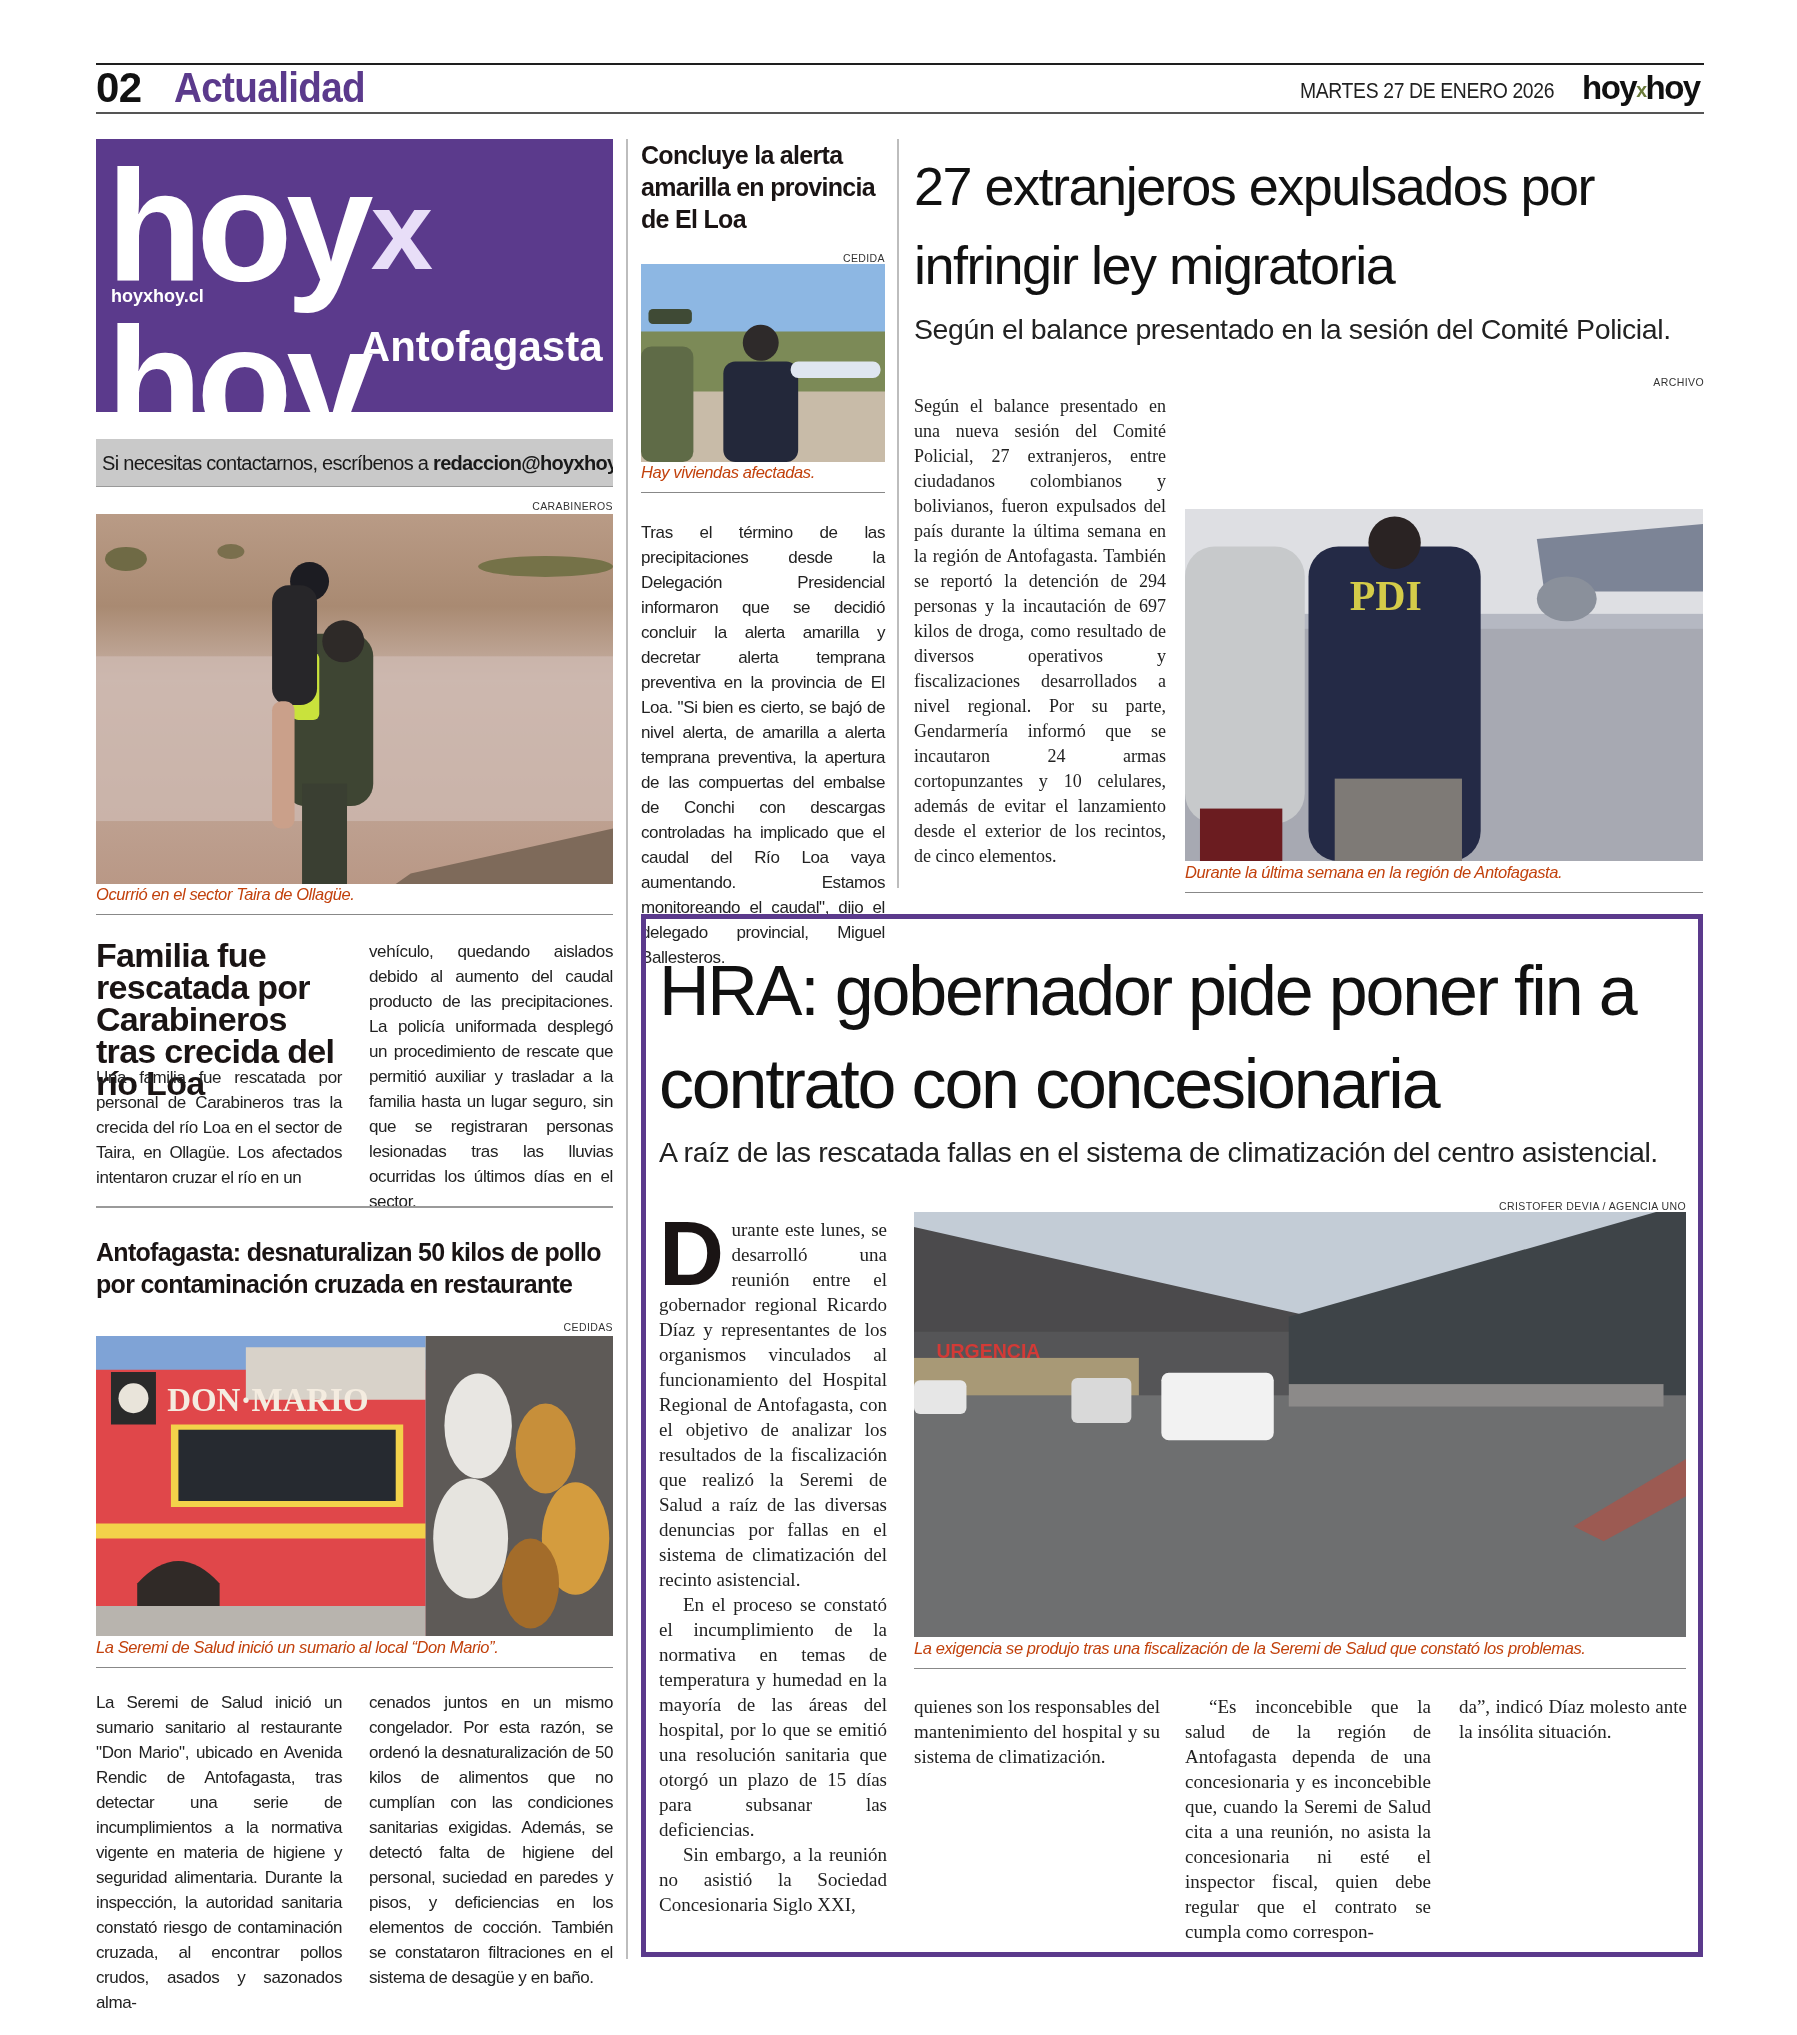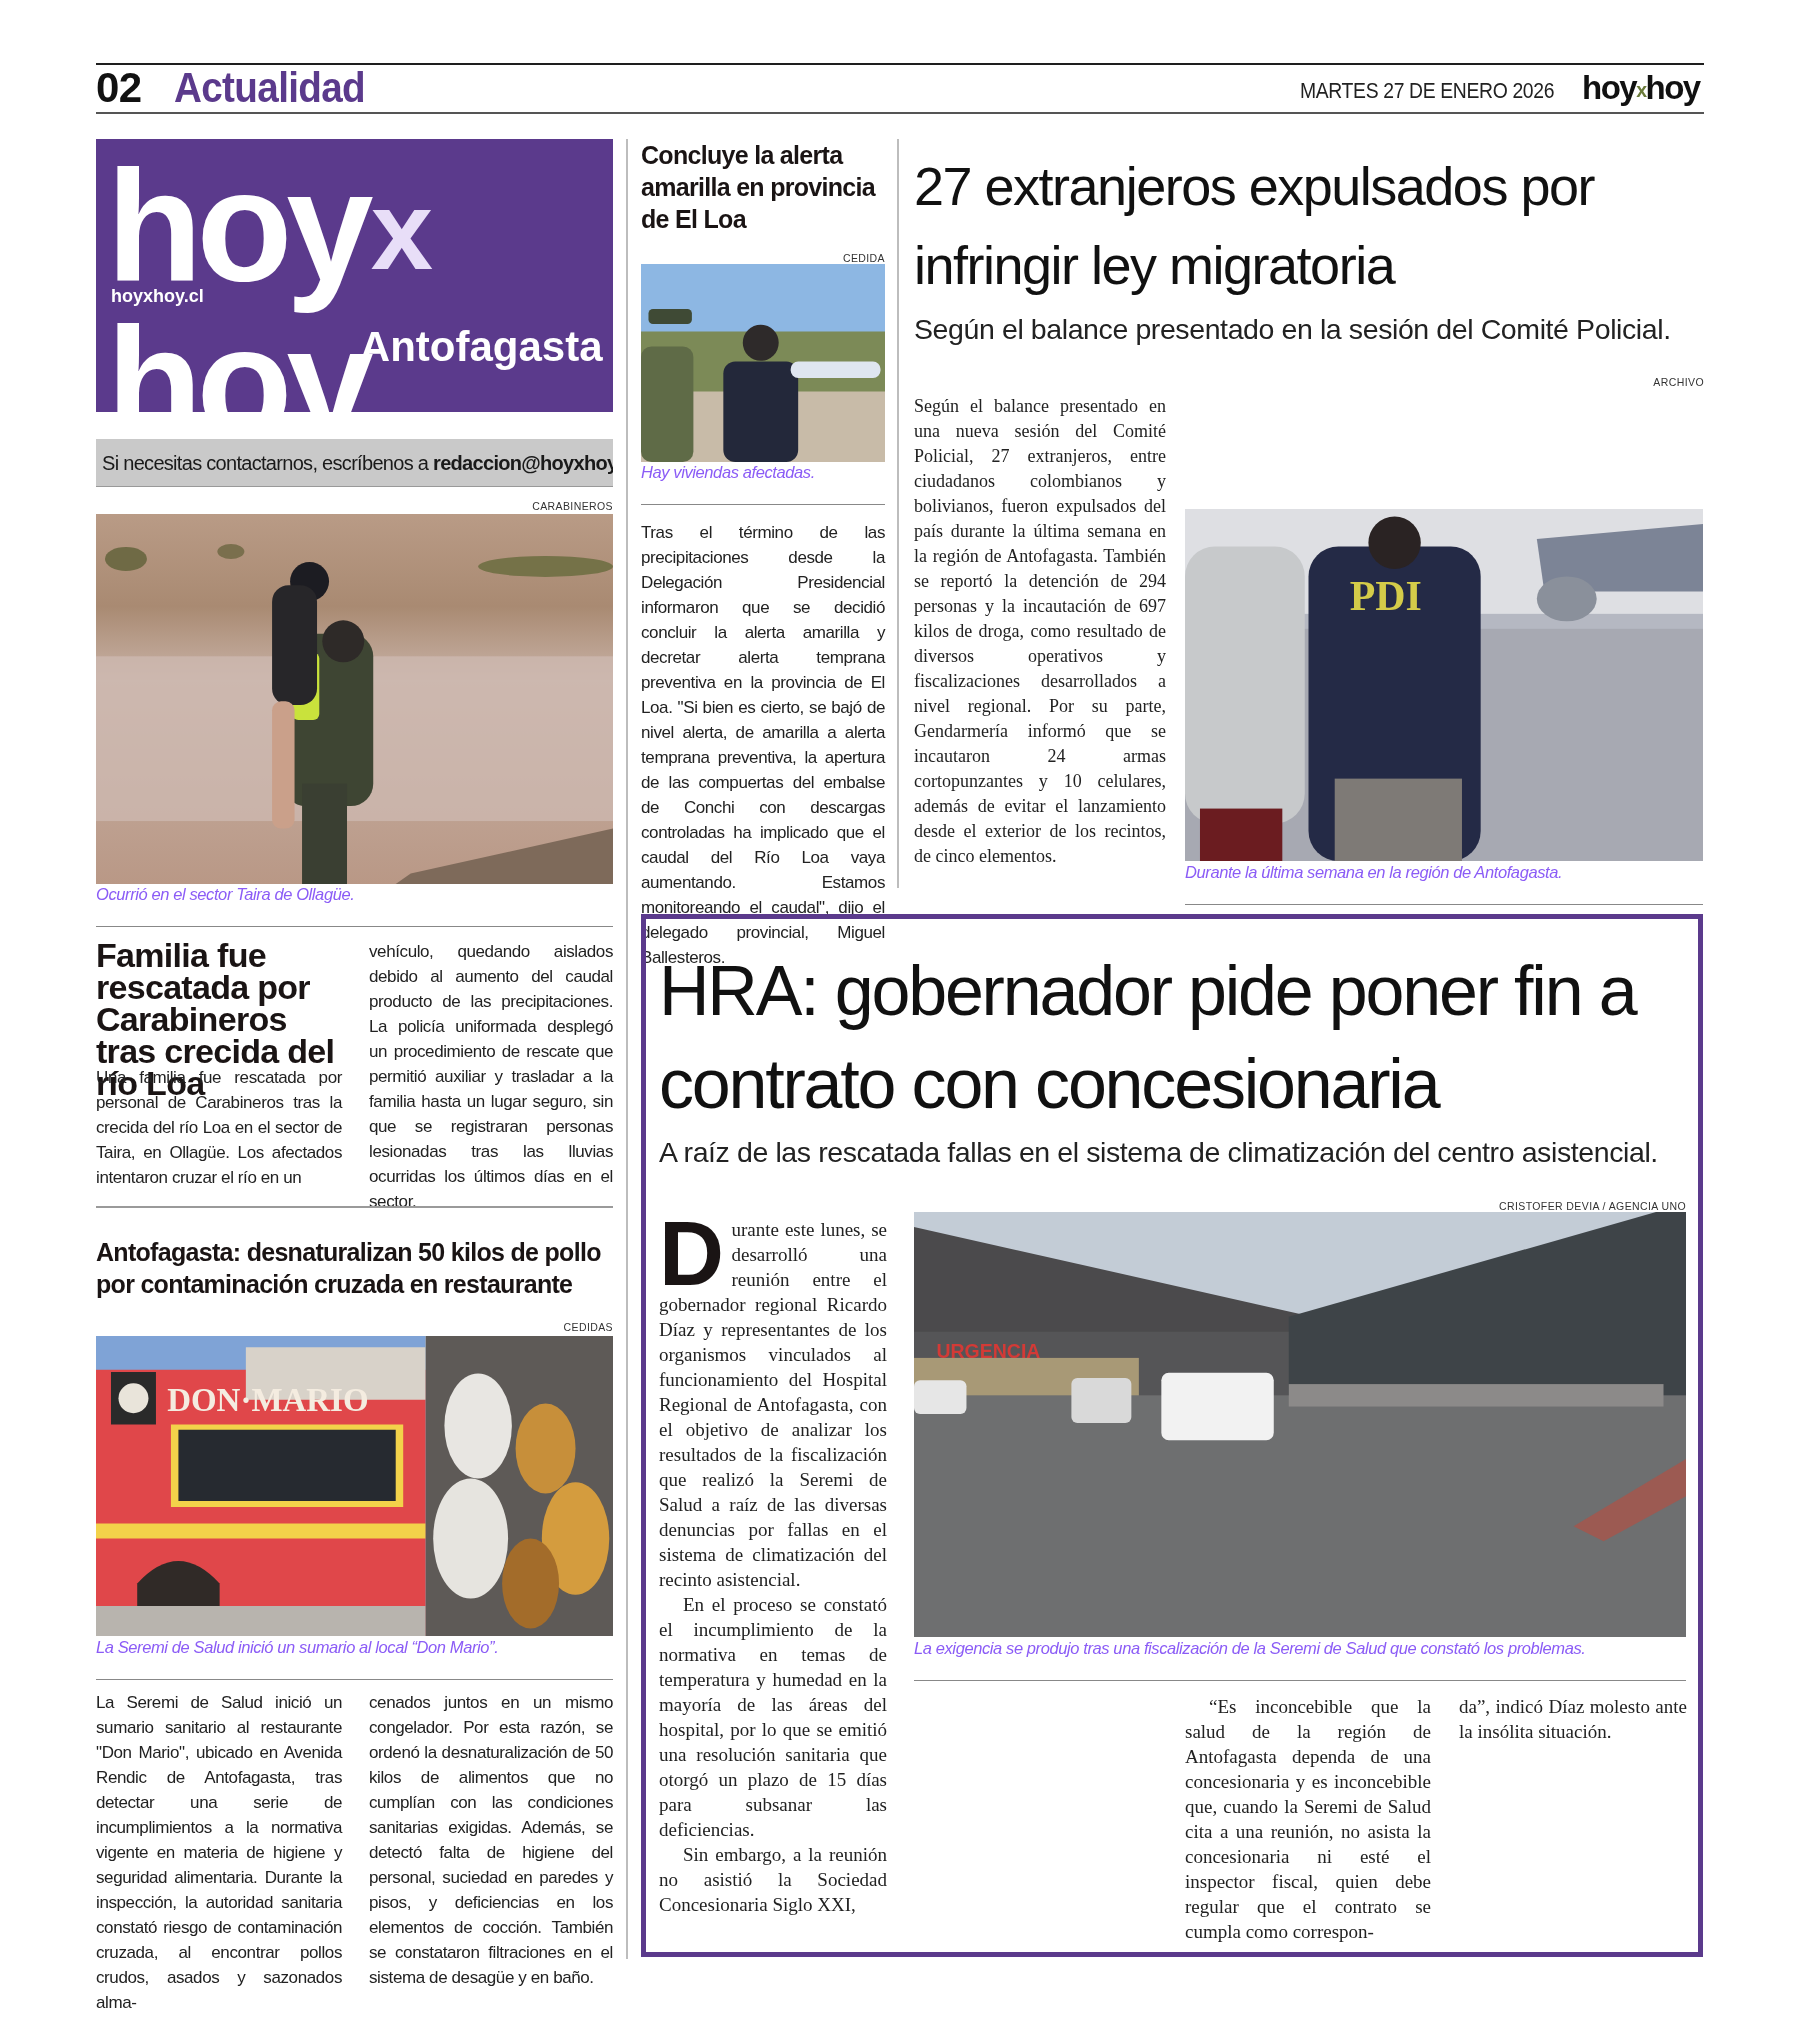--- a/index.html
+++ b/index.html
@@ -20,21 +20,21 @@
   .logo-box { left: 96px; top: 139px; width: 517px; height: 273px; background: #5b3a8c; }
   .logo-word { position: absolute; left: 10.5px; top: 7.5px; font-size: 157px; font-weight: bold; color: #fff; letter-spacing: -6px; line-height: 1; }
   .logo-word .x { display: inline-block; font-size: 112px; color: #e8def8; margin: 0 3px; vertical-align: 10.5px; }
   .logo-url { position: absolute; left: 15px; top: 147px; font-size: 18px; font-weight: bold; color: #fff; }
   .logo-city { position: absolute; right: 10.5px; top: 184px; font-size: 42px; font-weight: bold; color: #fff; }
 
   .contact-bar { left: 96px; top: 439px; width: 517px; height: 48px; background: #c9c9c9; border-bottom: 1.5px solid #999; font-size: 20px; line-height: 48px; padding-left: 6px; color: #1a1a1a; letter-spacing: -0.7px; white-space: nowrap; overflow: hidden; }
   .contact-bar b { font-weight: bold; }
 
   .credit { font-size: 10.5px; color: #333; text-align: right; letter-spacing: 0.4px; }
-  .caption { font-size: 16.5px; font-style: italic; color: #8b5cf6; border-bottom: 1.5px solid #888; padding-bottom: 22px; white-space: nowrap; overflow: hidden; letter-spacing: -0.4px; }
+  .caption { font-size: 16.5px; font-style: italic; color: #c2410c; border-bottom: 1.5px solid #888; padding-bottom: 10px; white-space: nowrap; overflow: hidden; letter-spacing: -0.4px; }
 
   .photo { overflow: hidden; }
   .photo svg { width: 100%; height: 100%; display: block; }
 
   .hl-small { font-weight: bold; color: #1a1414; letter-spacing: -0.7px; font-size: 34px; line-height: 32px; }
   .sans-body { font-size: 17px; line-height: 25px; color: #222; text-align: justify; letter-spacing: -0.4px; hyphens: auto; }
   .serif-body { font-family: "Liberation Serif", "DejaVu Serif", serif; font-size: 19px; line-height: 25px; color: #222; text-align: justify; hyphens: auto; }
   .serif-body p + p { text-indent: 24px; }
 
   .col-rule { width: 1.5px; background: #bdbdbd; }
@@ -189,20 +189,21 @@
     <rect x="330" y="215" width="150" height="90" rx="10" fill="#f2f2f2"></rect>
     <rect x="210" y="222" width="80" height="60" rx="8" fill="#d9d9d9"></rect>
     <rect x="0" y="225" width="70" height="45" rx="8" fill="#e6e6e6"></rect>
     <rect x="500" y="230" width="500" height="30" fill="#8c8a89"></rect>
     <path d="M880 420 L1030 330 L1030 380 L920 440 Z" fill="#9c5a52"></path>
   </svg>
 </div>
 <div class="abs caption" style="left:914px; top:1639px; width:772px;">La exigencia se produjo tras una fiscalización de la Seremi de Salud que constató los problemas.</div>
 
 <div class="abs serif-body" style="left:914px; top:1694px; width:246px;">
+  <p>quienes son los responsables del mantenimiento del hospital y su sistema de climatización.</p>
 </div>
 <div class="abs serif-body" style="left:1185px; top:1694px; width:246px;">
   <p style="text-indent:24px;">“Es inconcebible que la salud de la región de Antofagasta dependa de una concesionaria y es inconcebible que, cuando la Seremi de Salud cita a una reunión, no asista la concesionaria ni esté el inspector fiscal, quien debe regular que el contrato se cumpla como correspon-</p>
 </div>
 <div class="abs serif-body" style="left:1459px; top:1694px; width:228px;">
   <p>da”, indicó Díaz molesto ante la insólita situación.</p>
 </div>
 
 
 </body></html>

